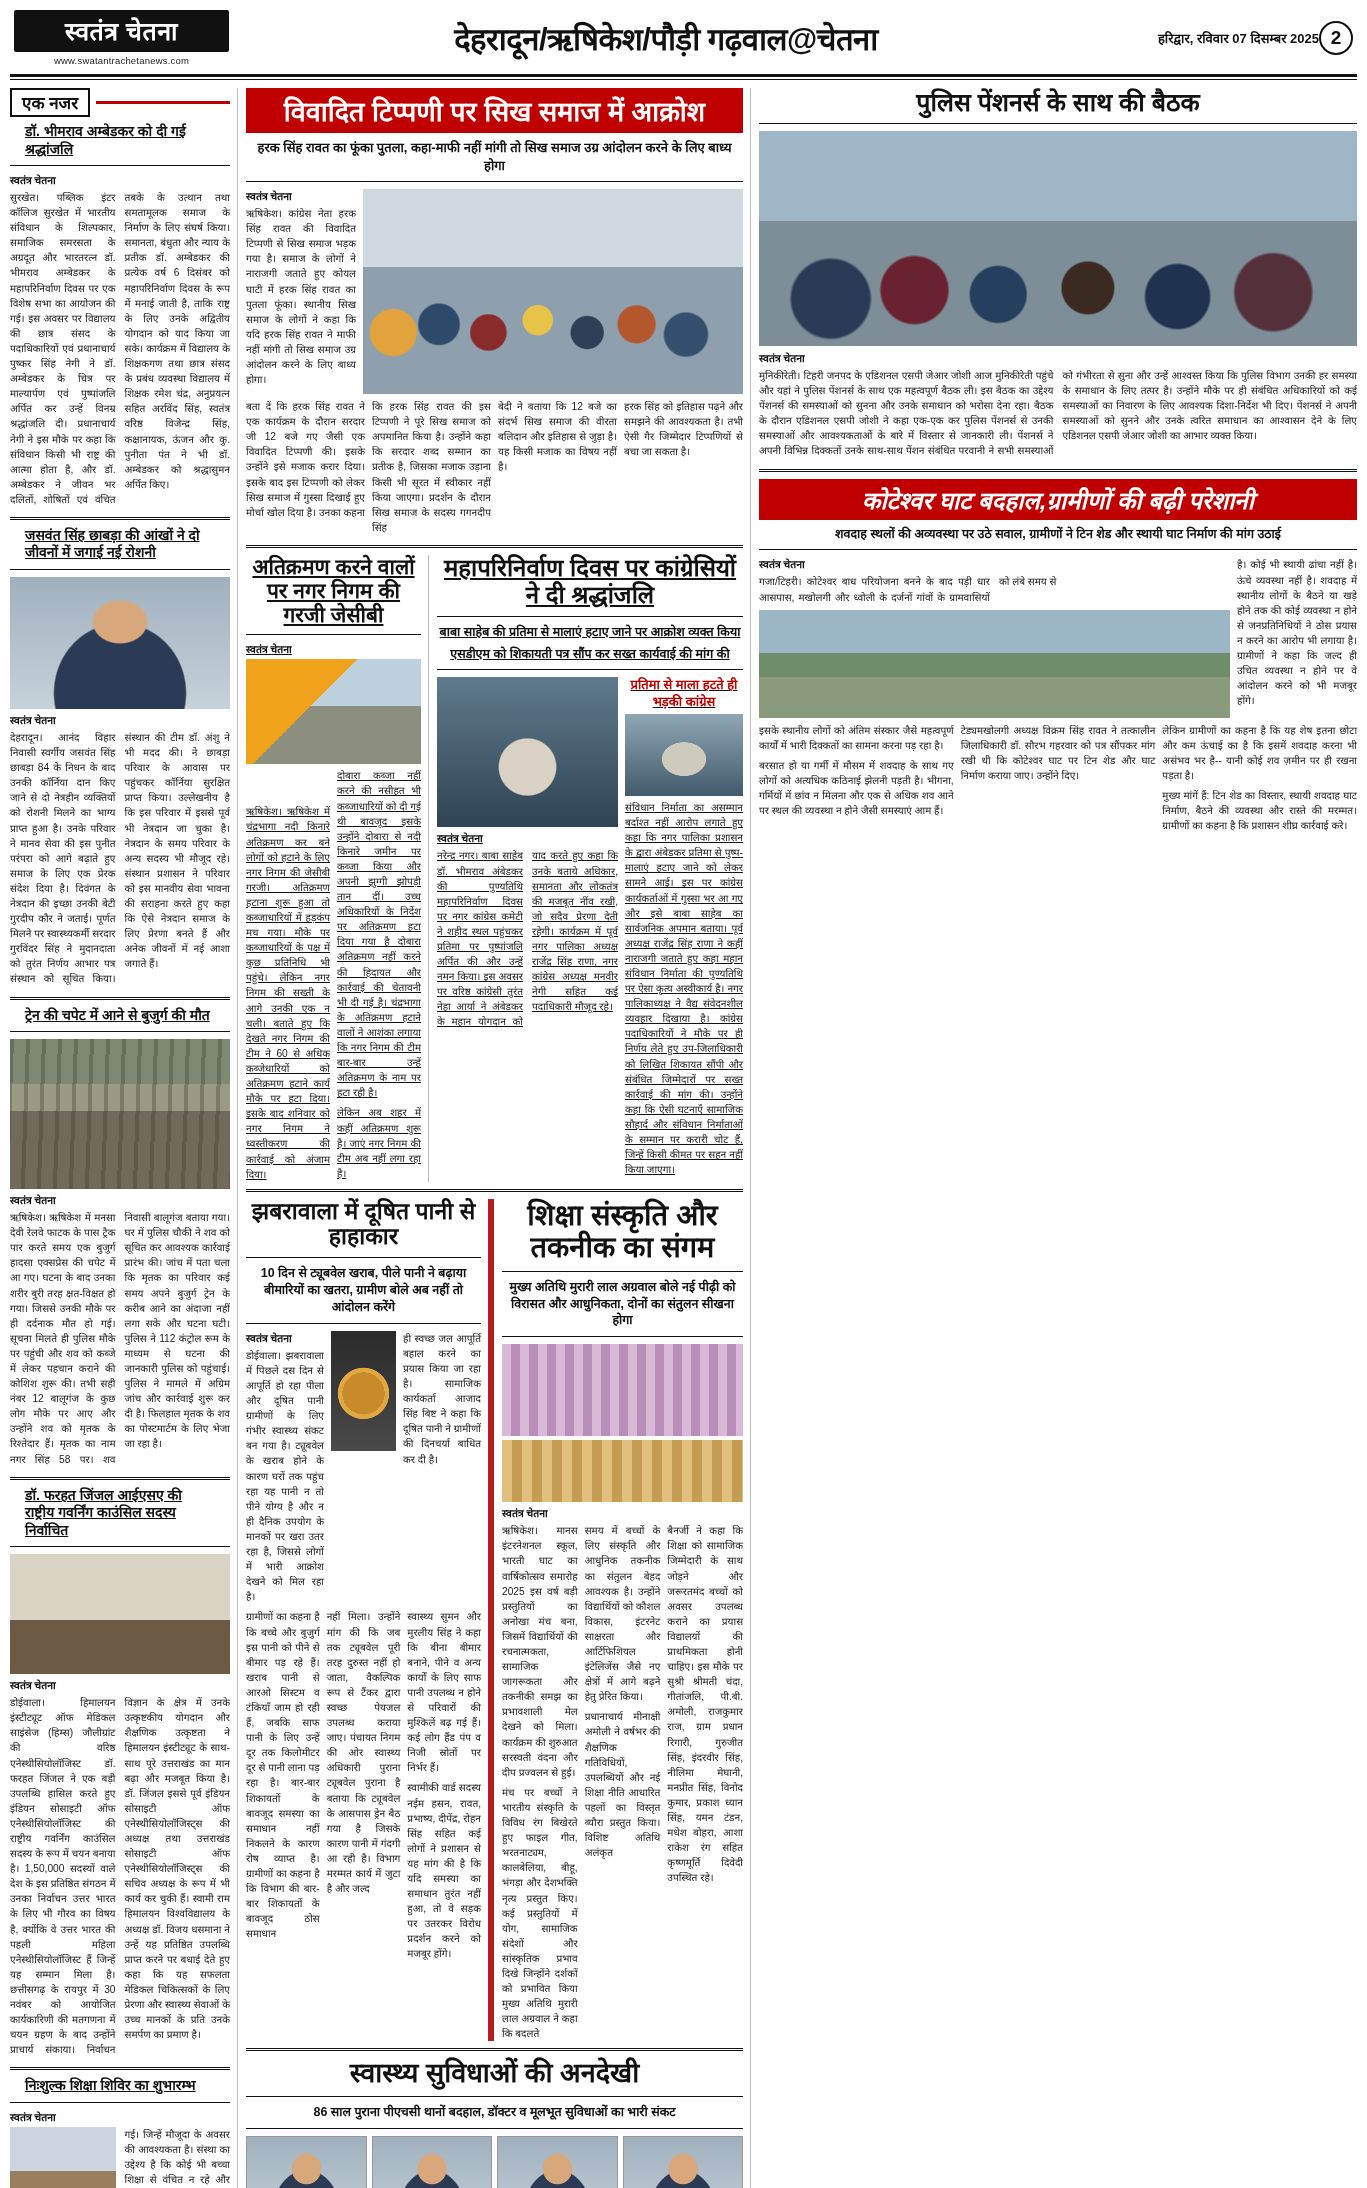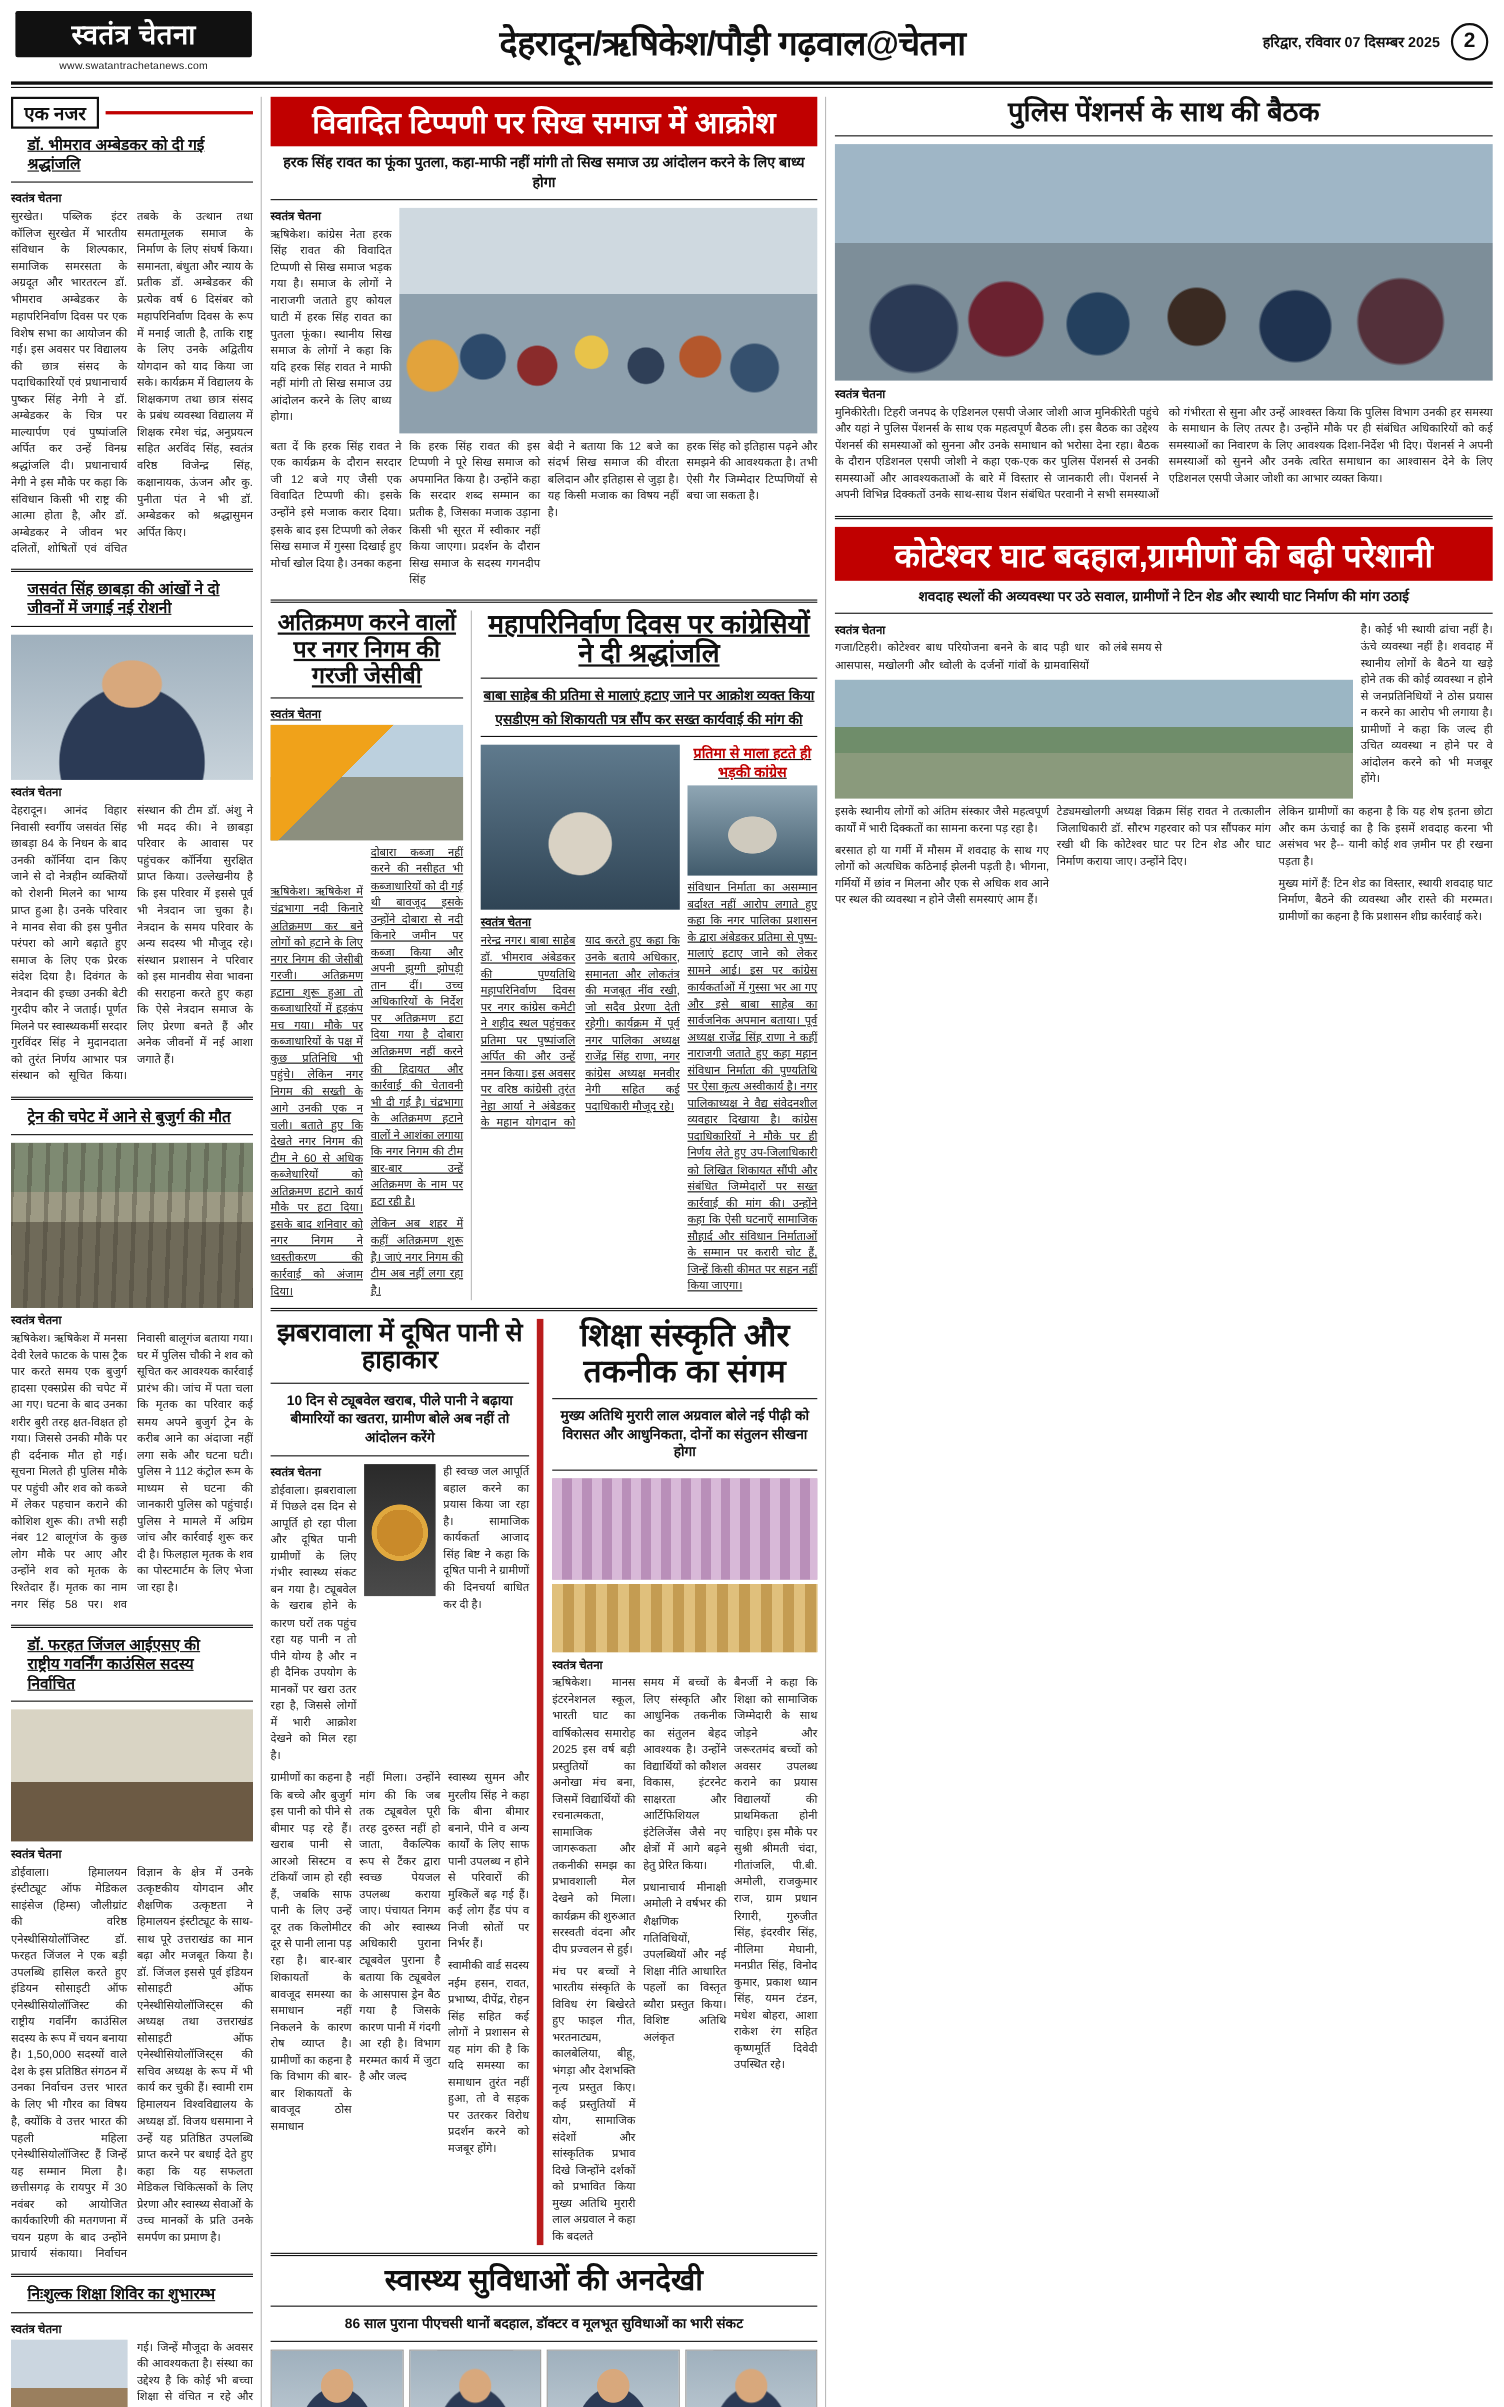--- a/index.html
+++ b/index.html
@@ -15,21 +15,21 @@
   
   .masthead { display:flex; align-items:center; justify-content:space-between; padding: 2px 4px 6px 4px; }
   .mh-left { width: 215px; }
   .mh-logo {
     background:#111; color:#fff; font-weight:bold; font-size:25px; text-align:center;
     padding: 3px 6px 5px 6px; letter-spacing:.5px; border-radius:2px;
   }
   .mh-url { font-size:9.5px; text-align:center; color:#222; margin-top:3px; letter-spacing:.2px;}
   .mh-center { flex:1; text-align:center; }
   .mh-title { font-size:31px; font-weight:bold; letter-spacing:-0.5px; display:inline-block; }
-  .mh-right { width: 250px; text-align:right; display:flex; align-items:center; justify-content:flex-end; gap:10px;}
+  .mh-right { width: 250px; text-align:right; display:flex; align-items:center; justify-content:flex-end; gap:0;}
   .mh-date { font-size:13px; font-weight:bold; }
   .mh-pageno {
     width:34px; height:34px; border:2px solid #111; border-radius:50%;
     display:flex; align-items:center; justify-content:center; font-size:19px; font-weight:bold;
   }
   .rule-thick { border-top:3px solid #111; margin: 2px 0 0 0; }
   .rule-thin { border-top:1px solid #111; margin-top:2px; }
 
   
   .grid { display:flex; gap:8px; margin-top:8px; }
@@ -367,21 +367,21 @@
       <div class="sec">
         <div class="hl-big" style="text-align:center;font-size:25px;">पुलिस पेंशनर्स के साथ की बैठक</div>
         <div class="divider"></div>
         <div class="photo ph-people" style="height:215px;"></div>
         <div class="byline" style="margin-top:5px;">स्वतंत्र चेतना</div>
         <div class="body-txt cols2">मुनिकीरेती। टिहरी जनपद के एडिशनल एसपी जेआर जोशी आज मुनिकीरेती पहुंचे और यहां ने पुलिस पेंशनर्स के साथ एक महत्वपूर्ण बैठक ली। इस बैठक का उद्देश्य पेंशनर्स की समस्याओं को सुनना और उनके समाधान को भरोसा देना रहा। बैठक के दौरान एडिशनल एसपी जोशी ने कहा एक-एक कर पुलिस पेंशनर्स से उनकी समस्याओं और आवश्यकताओं के बारे में विस्तार से जानकारी ली। पेंशनर्स ने अपनी विभिन्न दिक्कतों उनके साथ-साथ पेंशन संबंधित परवानी ने सभी समस्याओं को गंभीरता से सुना और उन्हें आश्वस्त किया कि पुलिस विभाग उनकी हर समस्या के समाधान के लिए तत्पर है। उन्होंने मौके पर ही संबंधित अधिकारियों को कई समस्याओं का निवारण के लिए आवश्यक दिशा-निर्देश भी दिए। पेंशनर्स ने अपनी समस्याओं को सुनने और उनके त्वरित समाधान का आश्वासन देने के लिए एडिशनल एसपी जेआर जोशी का आभार व्यक्त किया।</div>
       </div>
       <div class="divider-d"></div>
 
       <div class="sec">
-        <div class="hl-red-band" style="font-size:30px;">कोटेश्वर घाट बदहाल,ग्रामीणों की बढ़ी परेशानी</div>
+        <div class="hl-red-band" style="font-size:24px;font-style:italic;">कोटेश्वर घाट बदहाल,ग्रामीणों की बढ़ी परेशानी</div>
         <div class="sub" style="text-align:center;margin-top:6px;">शवदाह स्थलों की अव्यवस्था पर उठे सवाल, ग्रामीणों ने टिन शेड और स्थायी घाट निर्माण की मांग उठाई</div>
         <div class="divider"></div>
         <div style="display:flex;gap:7px;">
           <div style="flex:1.45;">
             <div class="byline">स्वतंत्र चेतना</div>
             <div class="body-txt" style="column-count:2;column-gap:9px;">
               <span>गजा/टिहरी। कोटेश्वर बाध परियोजना बनने के बाद पड़ी धार आसपास, मखोलगी और ध्वोली के दर्जनों गांवों के ग्रामवासियों को लंबे समय से</span>
             </div>
             <div class="photo ph-river" style="height:108px;margin-top:5px;"></div>
           </div>

